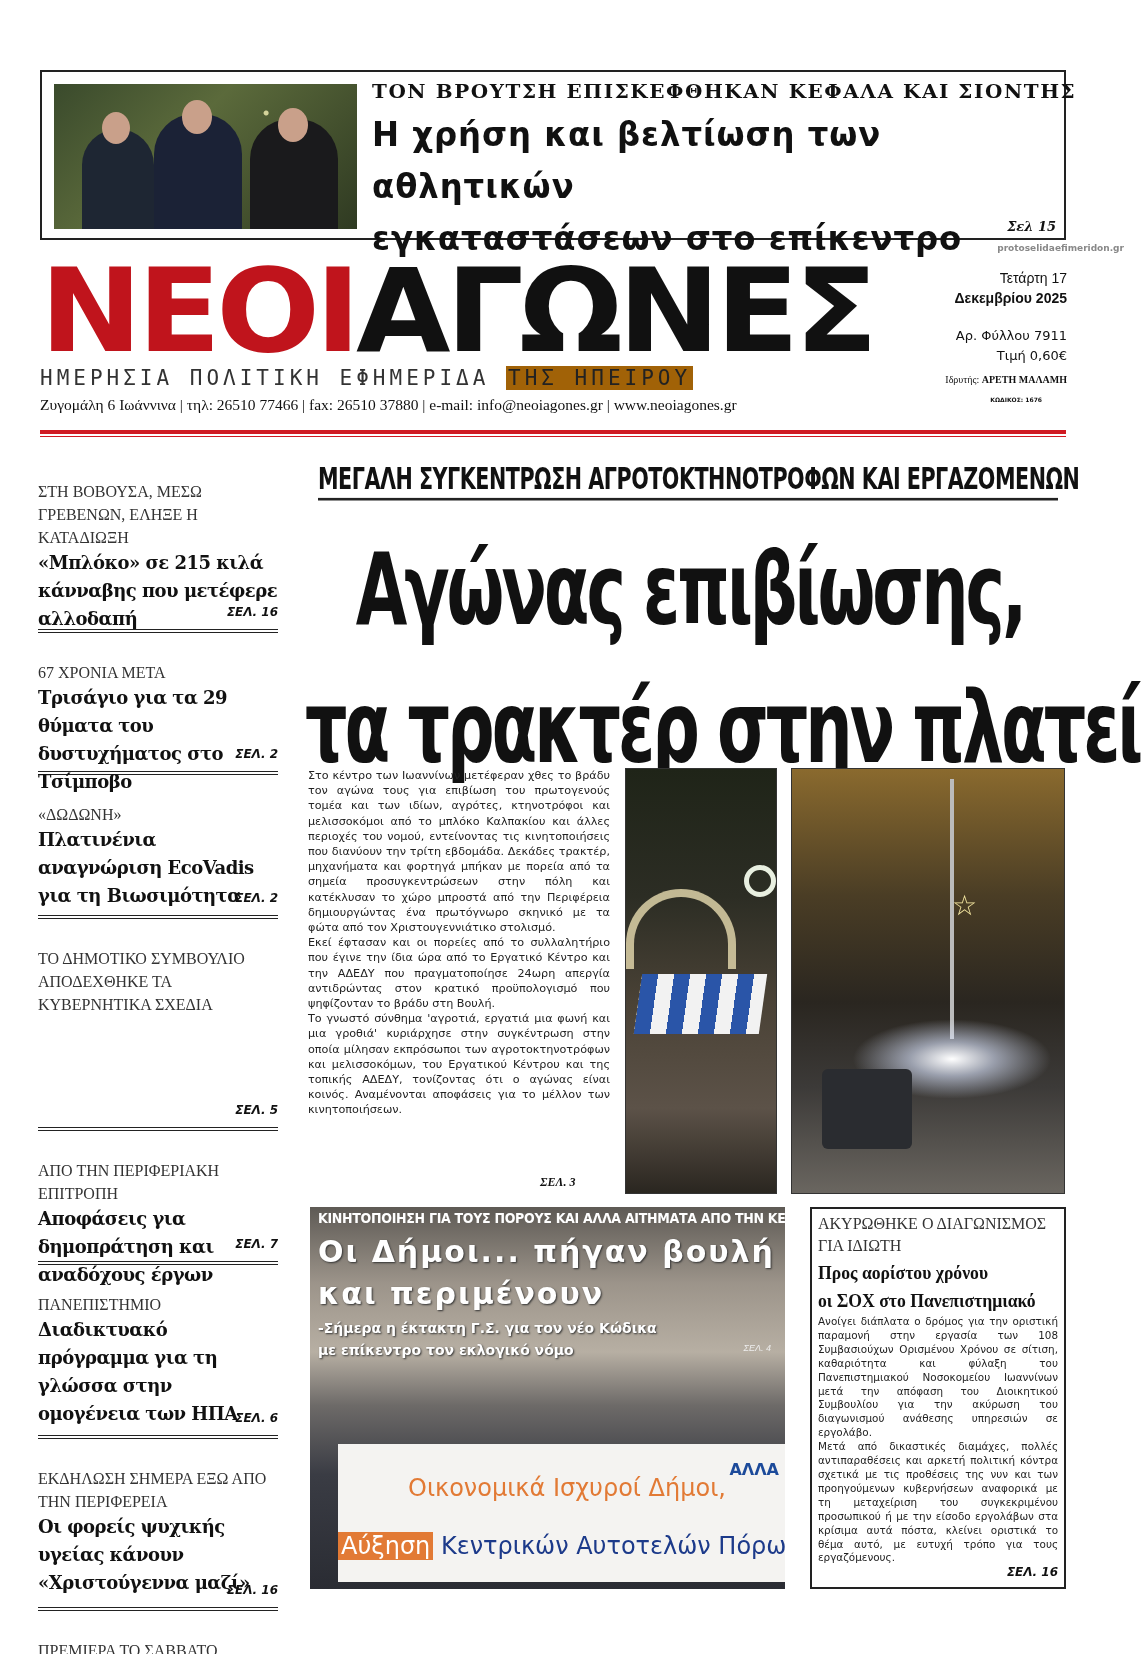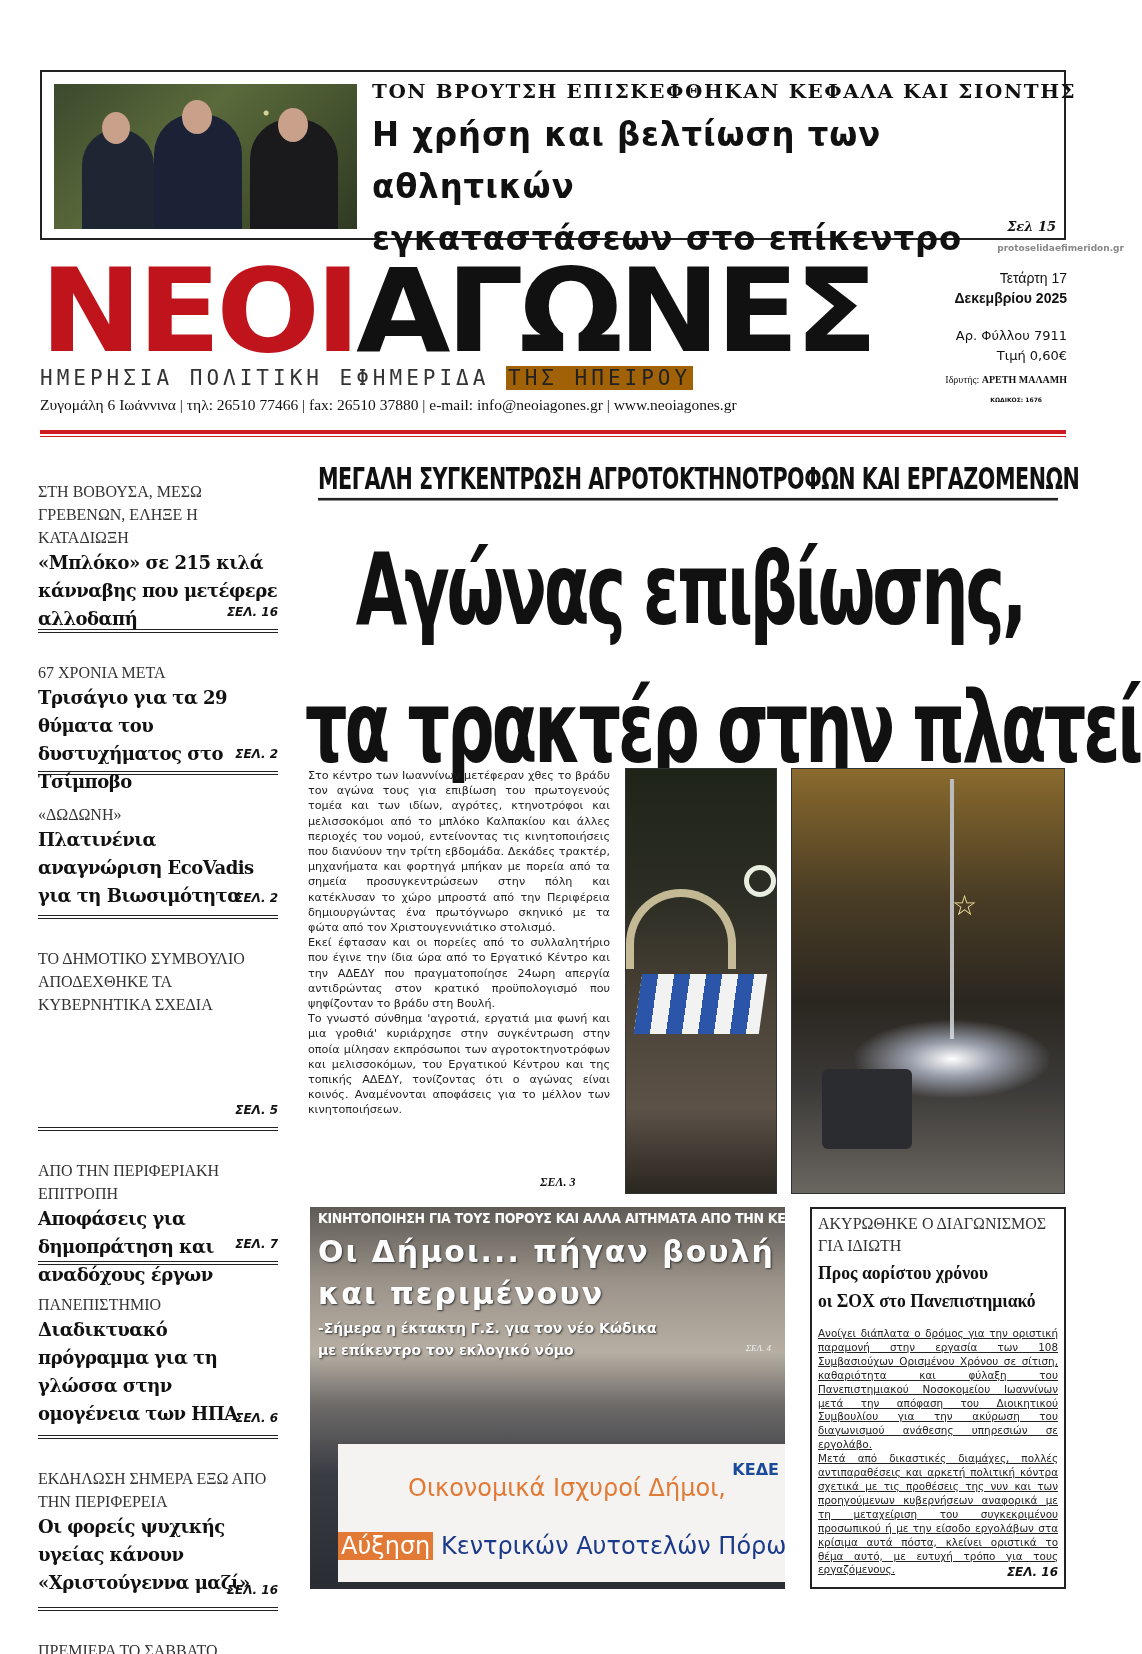--- a/index.html
+++ b/index.html
@@ -52,32 +52,32 @@
     background: linear-gradient(180deg, #1f2418 0%, #2c2d24 30%, #4a4236 55%, #5c5248 80%, #2a2620 100%); overflow: hidden; }
   #photo-right { left: 791px; top: 768px; width: 274px; height: 426px; border: 1px solid #333;
     background: linear-gradient(180deg, #8a6a2e 0%, #4a3d25 30%, #2a2620 55%, #3c3a38 75%, #6a6660 100%); overflow: hidden; }
 
   
   #kede-box { left: 310px; top: 1207px; width: 475px; height: 382px; overflow: hidden;
     background: linear-gradient(180deg, #5e5a55 0%, #9c948a 20%, #b7afa3 38%, #6d6a68 52%, #3a3c44 70%, #2a2c33 100%); }
   #kede-kicker { left: 8px; top: 3px; font-family: "DejaVu Sans Condensed","DejaVu Sans", sans-serif; font-weight: bold; font-size: 14px; color: #fff; white-space: nowrap; letter-spacing: -0.3px; }
   #kede-headline { left: 8px; top: 24px; font-family: "DejaVu Sans", sans-serif; font-weight: bold; font-size: 30px; line-height: 42px; color: #fff; letter-spacing: 2px; text-shadow: 1px 1px 2px #333; }
   #kede-sub { left: 8px; top: 110px; font-family: "DejaVu Sans", sans-serif; font-weight: bold; font-size: 14px; line-height: 22px; color: #fff; text-shadow: 1px 1px 2px #333; }
-  #kede-page { right: 14px; top: 136px; font-family: Liberation Serif, serif; font-style: italic; font-size: 9px; color: #eee; }
+  #kede-page { right: 14px; top: 136px; font-family: Liberation Sans, sans-serif; font-style: italic; font-size: 9px; color: #eee; }
   #kede-banner { left: 28px; top: 237px; width: 447px; height: 138px; background: #f4f3f1; }
   #kede-banner-l1 { left: 70px; top: 30px; font-family: "DejaVu Sans", sans-serif; font-size: 24px; color: #e27a35; white-space: nowrap; }
   #kede-banner-l2 { left: 0px; top: 88px; font-family: "DejaVu Sans", sans-serif; font-size: 24px; color: #1c3a8a; white-space: nowrap; }
   #kede-banner-l2 .or { background: #e27a35; color: #fff; padding: 0 3px; }
   #kede-logo { right: 6px; top: 16px; font-family: "DejaVu Sans", sans-serif; font-weight: bold; font-size: 16px; color: #1c4a9a; text-align: center; }
 
   
   #sox-box { left: 810px; top: 1207px; width: 256px; height: 382px; border: 2px solid #222; padding: 4px 6px; }
   #sox-kicker { font-family: "Liberation Serif", serif; font-size: 16px; line-height: 22px; color: #333; }
   #sox-title { font-family: "Liberation Serif", serif; font-weight: bold; font-size: 19px; line-height: 28px; margin-top: 2px; transform: scaleX(0.93); transform-origin: left; white-space: nowrap; }
-  #sox-body { margin-top: 12px; font-family: "DejaVu Sans", sans-serif; font-size: 10.4px; line-height: 13.9px; text-align: justify; color: #222; text-decoration: underline; }
+  #sox-body { font-family: "DejaVu Sans", sans-serif; font-size: 10.4px; line-height: 13.9px; text-align: justify; color: #222; }
   #sox-body p { margin: 0; }
   #sox-page { position: absolute; right: 6px; bottom: 8px; font-family: "DejaVu Sans", sans-serif; font-style: italic; font-weight: bold; font-size: 12px; }
 </style>
 </head>
 <body>
 
 <div id="top-banner" class="abs">
   <div id="top-photo" class="abs">
     <div class="person" style="left:28px;width:72px;height:100px;background:#1e2633;"></div>
     <div class="head" style="left:48px;top:28px;width:28px;height:32px;"></div>
@@ -183,21 +183,21 @@
     <div>και περιμένουν</div>
   </div>
   <div id="kede-sub" class="abs">
     <div>-Σήμερα η έκτακτη Γ.Σ. για τον νέο Κώδικα</div>
     <div>με επίκεντρο τον εκλογικό νόμο</div>
   </div>
   <div id="kede-page" class="abs">ΣΕΛ. 4</div>
   <div id="kede-banner" class="abs">
     <div id="kede-banner-l1" class="abs">Οικονομικά Ισχυροί Δήμοι,</div>
     <div id="kede-banner-l2" class="abs"><span class="or">Αύξηση</span> <span>Κεντρικών Αυτοτελών Πόρων</span></div>
-    <div id="kede-logo" class="abs">ΚΕΔΕ</div>
+    <div id="kede-logo" class="abs">ΑΛΛΑ</div>
   </div>
 </div>
 
 <div id="sox-box" class="abs">
   <div id="sox-kicker">ΑΚΥΡΩΘΗΚΕ Ο ΔΙΑΓΩΝΙΣΜΟΣ ΓΙΑ ΙΔΙΩΤΗ</div>
   <div id="sox-title">
     <div>Προς αορίστου χρόνου</div>
     <div>οι ΣΟΧ στο Πανεπιστημιακό</div>
   </div>
   <div id="sox-body">

